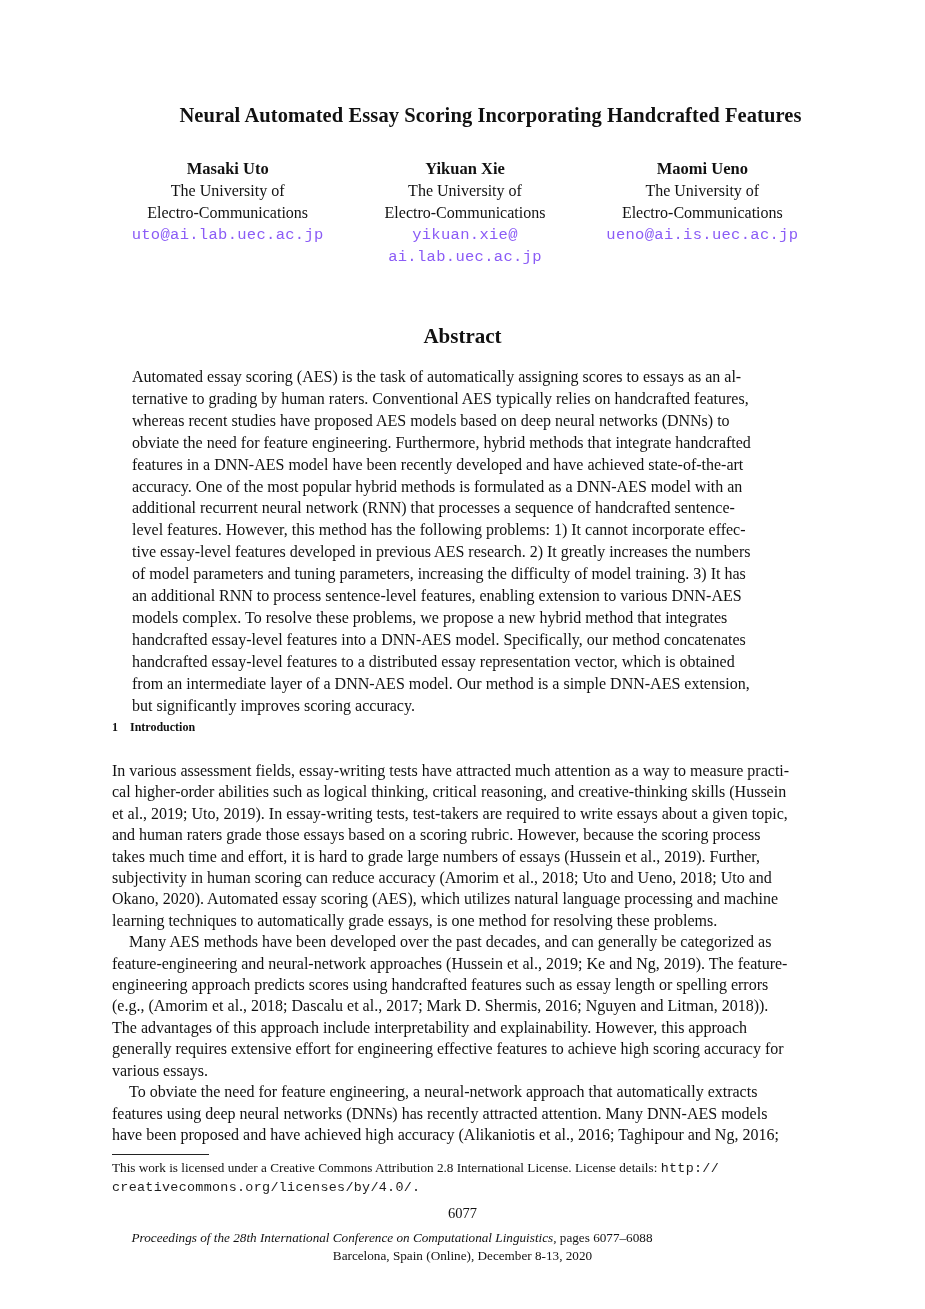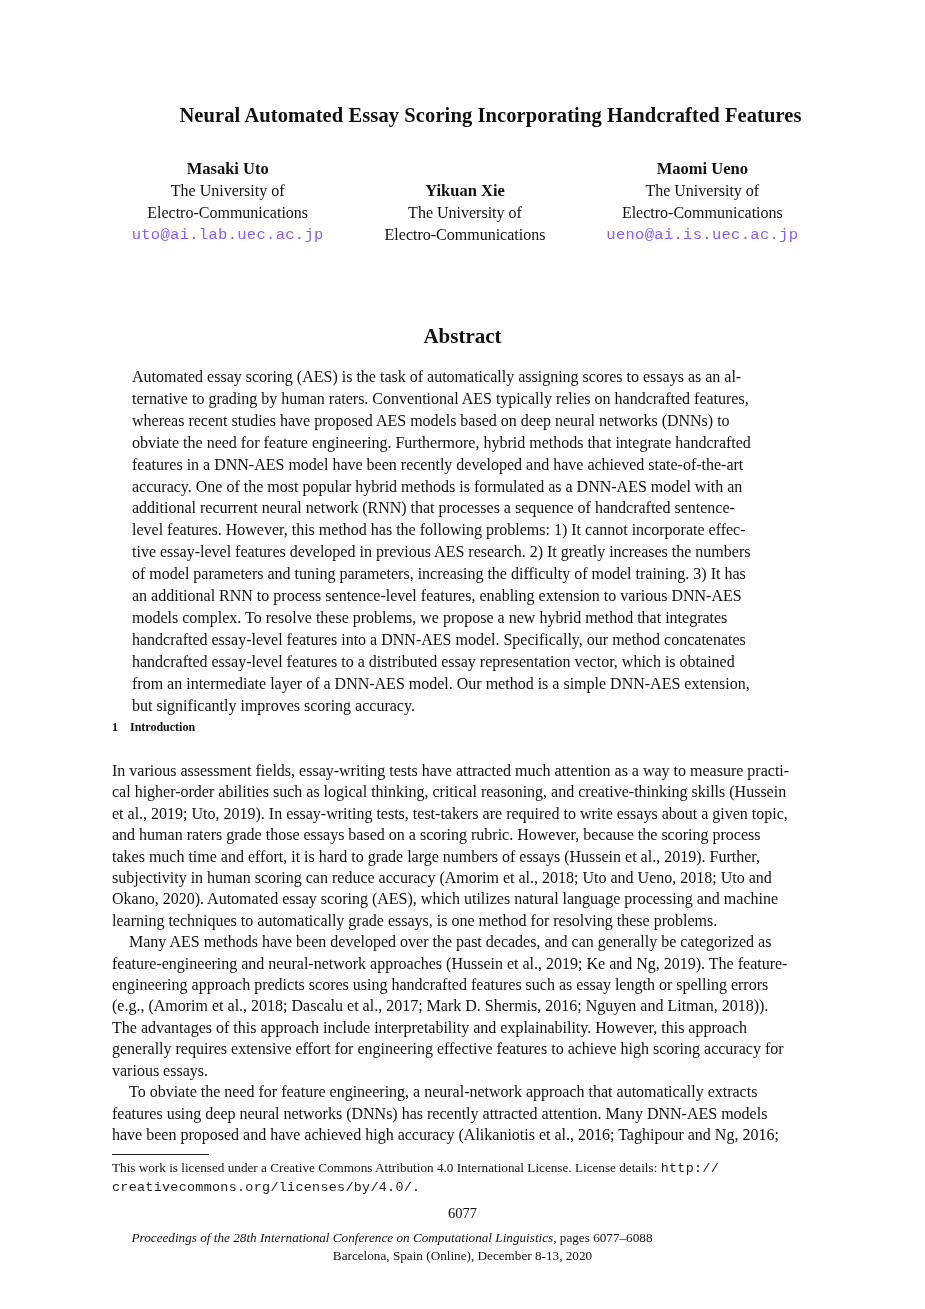--- a/index.html
+++ b/index.html
@@ -27,21 +27,20 @@
     letter-spacing: 0.1px;
     padding-left: 28px;
   }
   .authors-row {
     position: absolute;
     top: 158px;
     left: 109px;
     width: 712px;
     display: flex;
     flex-direction: row;
-    align-items: flex-end;
   }
   .author-col {
     flex: 1 1 0;
     text-align: center;
   }
   .author-name {
     font-size: 16.5px;
     font-weight: bold;
     line-height: 22px;
   }
@@ -164,20 +163,22 @@
     <div class="author-col">
       <div class="author-name">Masaki Uto</div>
       <div class="author-affiliation">The University of
 Electro-Communications</div>
       <div class="author-email">uto@ai.lab.uec.ac.jp</div>
     </div>
     <div class="author-col">
       <div class="author-name">Yikuan Xie</div>
       <div class="author-affiliation">The University of
 Electro-Communications</div>
+      <div class="author-email">yikuan.xie@
+ai.lab.uec.ac.jp</div>
     </div>
     <div class="author-col">
       <div class="author-name">Maomi Ueno</div>
       <div class="author-affiliation">The University of
 Electro-Communications</div>
       <div class="author-email">ueno@ai.is.uec.ac.jp</div>
     </div>
   </div>
 
   <div class="abstract-heading">Abstract</div>
@@ -220,21 +221,21 @@
 generally requires extensive effort for engineering effective features to achieve high scoring accuracy for
 various essays.</p>
     <p class="indented">To obviate the need for feature engineering, a neural-network approach that automatically extracts
 features using deep neural networks (DNNs) has recently attracted attention. Many DNN-AES models
 have been proposed and have achieved high accuracy (Alikaniotis et al., 2016; Taghipour and Ng, 2016;</p>
   </div>
 
   <div class="footnote-rule"></div>
 
   <div class="footnote">
-    <span>This work is licensed under a Creative Commons Attribution 4.0 International License.  License details: </span><span class="mono">http://</span><br>
+    <span>This work is licensed under a Creative Commons Attribution 2.8 International License.  License details: </span><span class="mono">http://</span><br>
     <span class="mono">creativecommons.org/licenses/by/4.0/.</span>
   </div>
 
   <div class="page-number">6077</div>
 
   <div class="proceedings-line">
     <span class="proceedings-title">Proceedings of the 28th International Conference on Computational Linguistics</span><span>, pages 6077–6088</span>
   </div>
 
   <div class="venue-line">Barcelona, Spain (Online), December 8-13, 2020</div>

